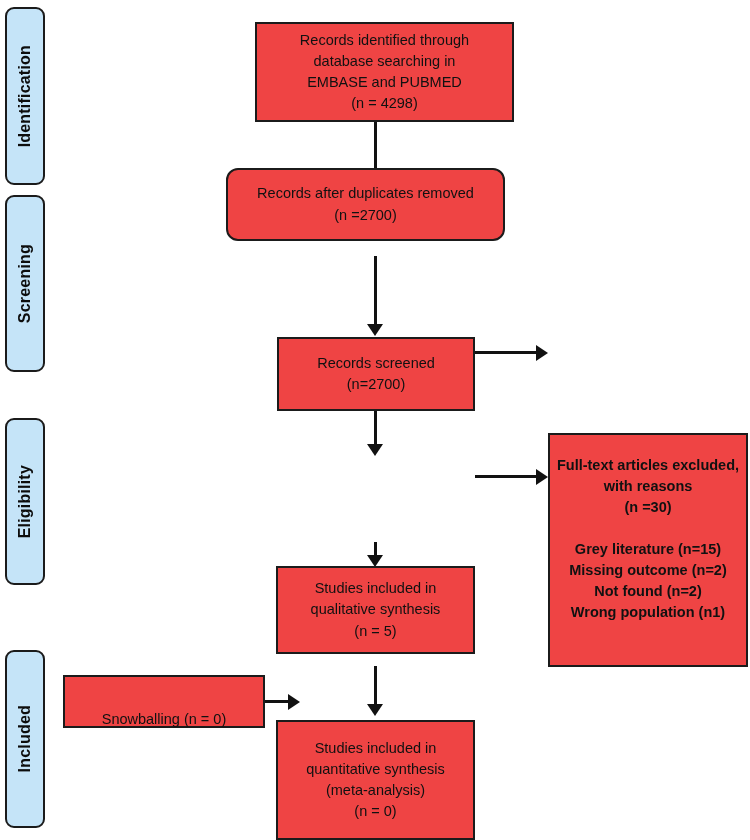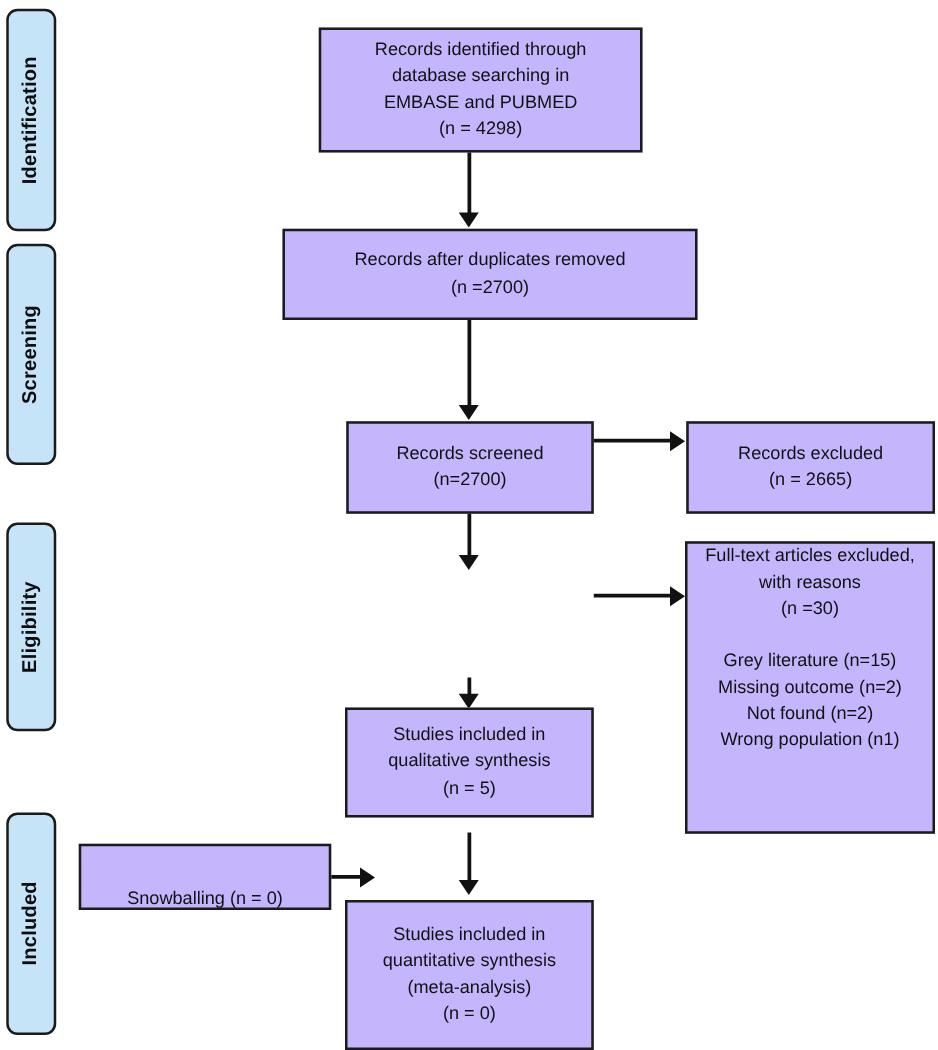--- a/index.html
+++ b/index.html
@@ -34,40 +34,41 @@
     font-size: 16px;
     color: #0d0d0d;
     letter-spacing: 0.2px;
     white-space: nowrap;
   }
 
   
   .box {
     position: absolute;
     box-sizing: border-box;
-    background: #c4b5fd;
+    background: #ef4444;
     border: 2px solid #1b1b1b;
     display: flex;
     align-items: center;
     justify-content: center;
     text-align: center;
   }
   .box-text {
     font-size: 14.5px;
     line-height: 1.45;
     color: #111111;
     white-space: pre-line;
     padding: 0 6px;
   }
   .box.reasons {
     align-items: flex-start;
     justify-content: center;
   }
   .box.reasons .box-text {
-    padding-top: 0;
+    padding-top: 20px;
+    font-weight: bold;
   }
   .box.single .box-text {
     font-size: 14.5px;
     margin-top: 36px;
   }
 
   
   .vline {
     position: absolute;
     width: 3px;
@@ -119,40 +120,36 @@
   <div class="box" style="left:255px; top:22px; width:259px; height:100px;">
     <span class="box-text">Records identified through
 database searching in
 EMBASE and PUBMED
 (n = 4298)</span>
   </div>
 
   <div class="vline" style="left:374px; top:122px; height:50px;"></div>
   <div class="arrow-down" style="left:367px; top:170px;"></div>
 
-  <div class="box" style="left:226px; top:183px; width:332px; height:73px;">
+  <div class="box" style="left:226px; top:168px; width:279px; height:73px;border-radius:12px;">
     <span class="box-text">Records after duplicates removed
 (n =2700)</span>
   </div>
 
   <div class="vline" style="left:374px; top:256px; height:70px;"></div>
   <div class="arrow-down" style="left:367px; top:324px;"></div>
 
   <div class="box" style="left:277px; top:337px; width:198px; height:74px;">
     <span class="box-text">Records screened
 (n=2700)</span>
   </div>
 
   <div class="hline" style="left:475px; top:351px; width:62px;"></div>
   <div class="arrow-right" style="left:536px; top:345px;"></div>
 
-  <div class="box" style="left:549px; top:337px; width:199px; height:74px;">
-    <span class="box-text">Records excluded
-(n = 2665)</span>
-  </div>
 
   <div class="vline" style="left:374px; top:411px; height:35px;"></div>
   <div class="arrow-down" style="left:367px; top:444px;"></div>
 
 
   <div class="hline" style="left:475px; top:475px; width:62px;"></div>
   <div class="arrow-right" style="left:536px; top:469px;"></div>
 
   <div class="box reasons" style="left:548px; top:433px; width:200px; height:234px;">
     <span class="box-text">Full-text articles excluded,

